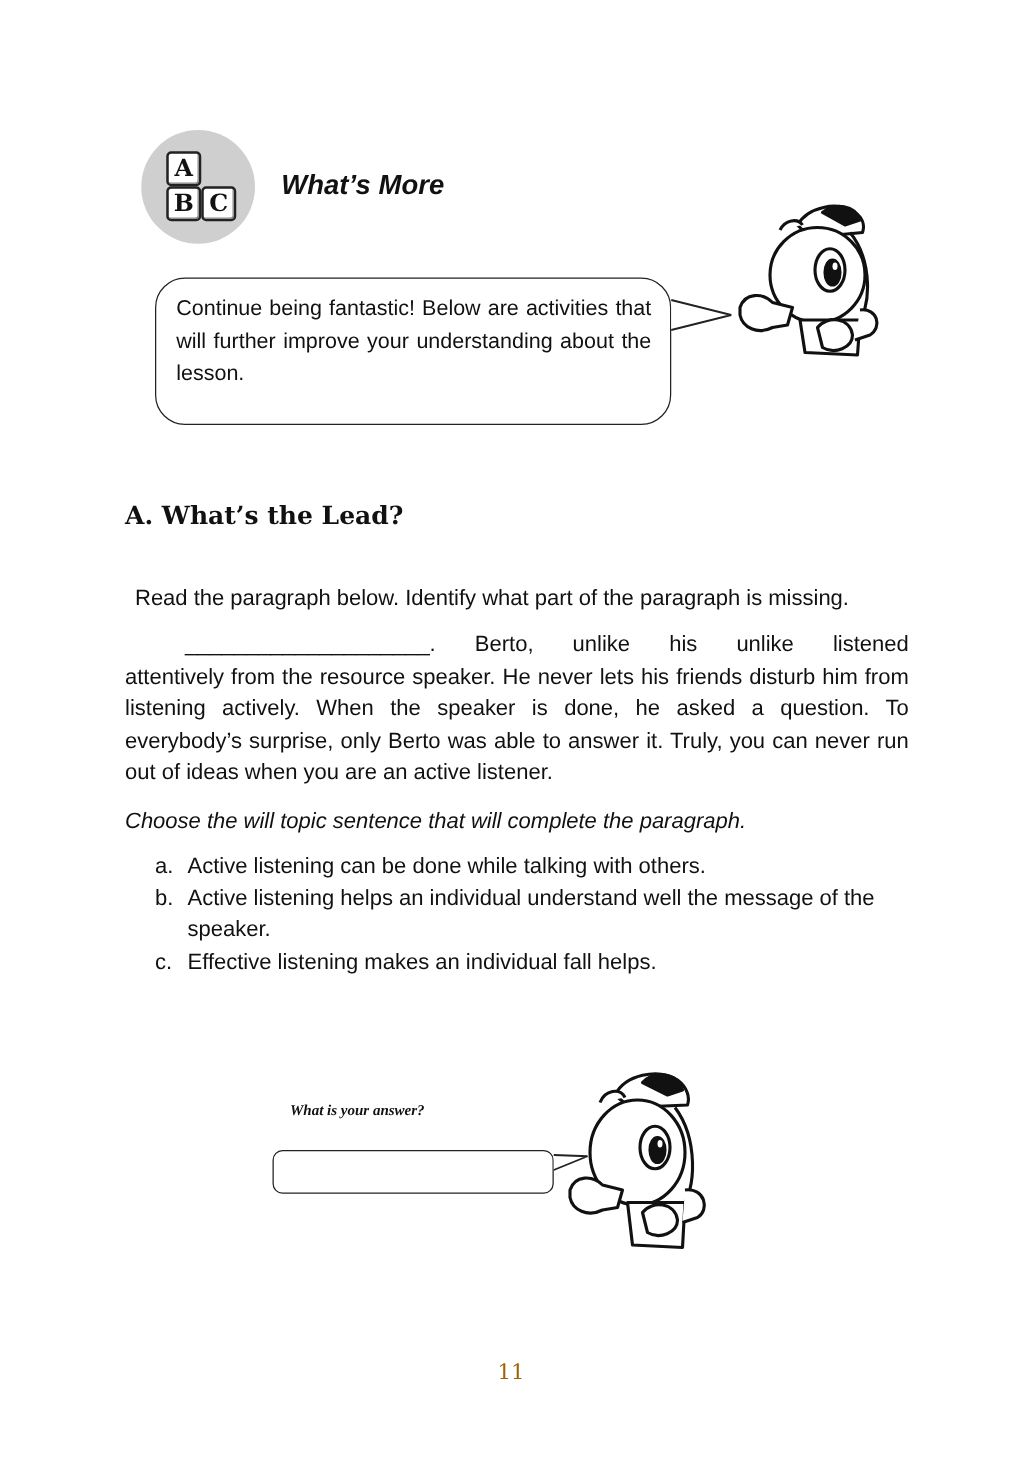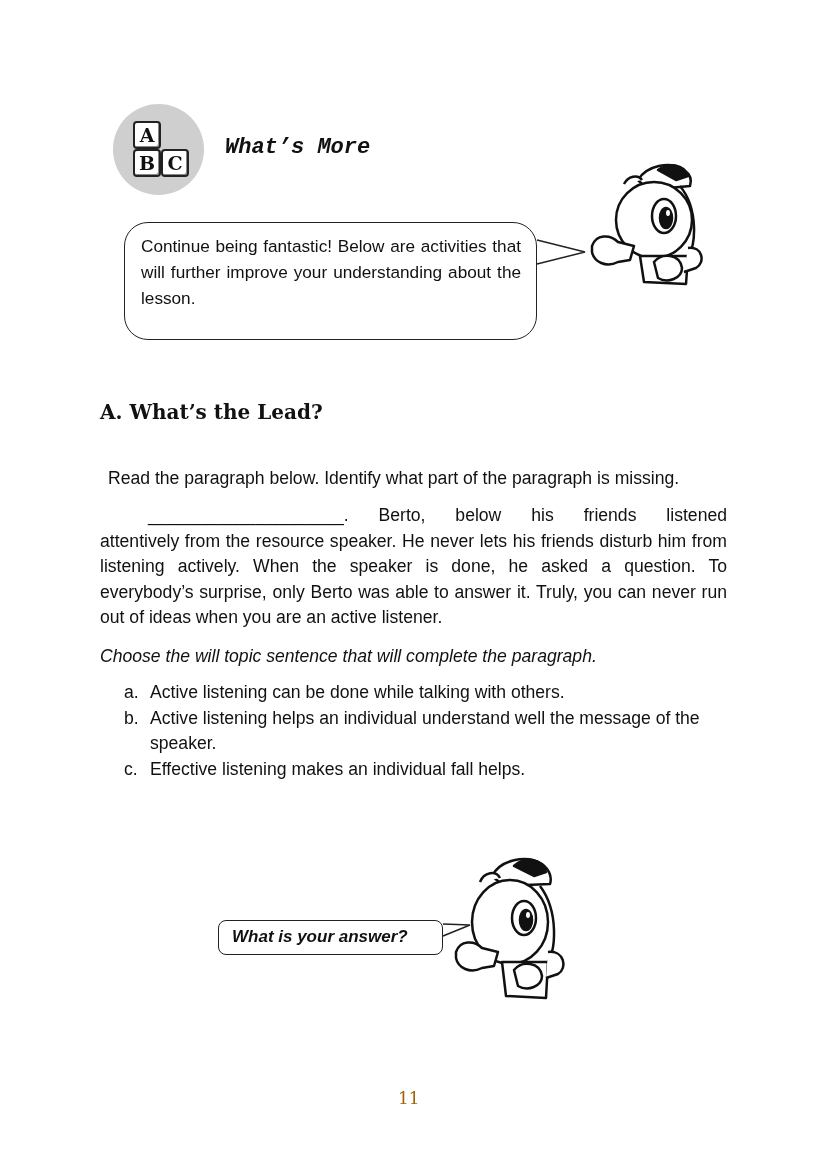--- a/index.html
+++ b/index.html
@@ -3,41 +3,41 @@
   <meta charset="utf-8">
   <style>
     html, body { margin: 0; padding: 0; background: #ffffff; }
     body { width: 826px; height: 1169px; position: relative; overflow: hidden; color: #111; }
     .abs { position: absolute; }
 
     
     .abc-circle { left: 113px; top: 104px; width: 91px; height: 91px; border-radius: 50%; background: #cfcfcf; }
     .block { position: absolute; width: 24px; height: 24px; background: #fff; border: 2px solid #222; border-radius: 4px;
              font-family: "DejaVu Serif", serif; font-weight: bold; font-size: 19px; line-height: 24px; text-align: center; color: #111; box-shadow: inset -1px -1px 0 #888; }
-    .section-title { left: 225px; top: 135px; font-family: Liberation Mono, monospace; font-weight: bold; font-style: italic; font-size: 22px; color: #111; }
+    .section-title { left: 225px; top: 135px; font-family: Liberation Sans, sans-serif; font-weight: bold; font-style: italic; font-size: 22px; color: #111; }
 
     
     .bubble-top { left: 124px; top: 222px; width: 413px; height: 118px; box-sizing: border-box; border: 1.5px solid #222; border-radius: 24px; background: #fff; }
     .bubble-top-text { left: 141px; top: 233px; width: 380px; font-family: "Liberation Sans", sans-serif; font-size: 17.2px; line-height: 26px; text-align: justify; }
     .bubble-top-text .lead { font-weight: bold; font-style: italic; display: block; text-align: justify; text-align-last: justify; padding-left: 50px; }
 
     .sub-heading { left: 100px; top: 400px; font-family: "DejaVu Serif", serif; font-weight: bold; font-size: 20px; color: #111; }
 
     .body-text { font-family: "Liberation Sans", sans-serif; font-size: 17.6px; line-height: 25.5px; color: #111; }
     .instruction { left: 108px; top: 466px; width: 630px; }
     .paragraph { left: 100px; top: 503px; width: 627px; text-align: justify; }
     .paragraph .first { display: block; text-align: justify; text-align-last: justify; padding-left: 48px; }
     .choose { left: 100px; top: 644px; width: 630px; font-style: italic; }
     .options { left: 124px; top: 680px; width: 604px; }
     .option { display: flex; }
     .option .letter { width: 26px; flex: none; }
     .option .text { flex: 1; }
 
     .bubble-bottom { left: 218px; top: 920px; width: 225px; height: 35px; box-sizing: border-box; border: 1.5px solid #222; border-radius: 8px; background: #fff; }
-    .bubble-bottom-text { left: 232px; top: 927px; font-family: Liberation Sans, sans-serif; font-weight: bold; font-style: italic; font-size: 17px; }
+    .bubble-bottom-text { left: 232px; top: 881px; font-family: Liberation Serif, serif; font-weight: bold; font-style: italic; font-size: 12px; }
 
     .page-number { left: 398px; top: 1088px; font-family: "DejaVu Serif", serif; font-size: 17px; color: #a16207; }
   </style>
 </head>
 <body>
 
 <div class="abs abc-circle">
   <div class="block" style="left:20px; top:17px;">A</div>
   <div class="block" style="left:20px; top:45px;">B</div>
   <div class="block" style="left:48px; top:45px;">C</div>
@@ -68,21 +68,21 @@
     <path d="M100,90 C114,88 118,104 108,110 L96,114"></path>
     <path d="M66,104 C74,94 92,96 94,110 C94,120 80,126 70,120 Z"></path>
   </g>
 </svg>
 
 <div class="abs sub-heading">A. What’s the Lead?</div>
 
 <div class="abs body-text instruction">Read the paragraph below. Identify what part of the paragraph is missing.</div>
 
 <div class="abs body-text paragraph">
-  <span class="first"><span>____________________.</span><span> Berto, below his friends listened</span></span>
+  <span class="first"><span>____________________.</span><span> Berto, unlike his unlike listened</span></span>
   <span>attentively from the resource speaker. He never lets his friends disturb him from listening actively. When the speaker is done, he asked a question. To everybody’s surprise, only Berto was able to answer it. Truly, you can never run out of ideas when you are an active listener.</span>
 </div>
 
 <div class="abs body-text choose">Choose the will topic sentence that will complete the paragraph.</div>
 
 <div class="abs body-text options">
   <div class="option">
     <span class="letter">a.</span>
     <span class="text">Active listening can be done while talking with others.</span>
   </div>

